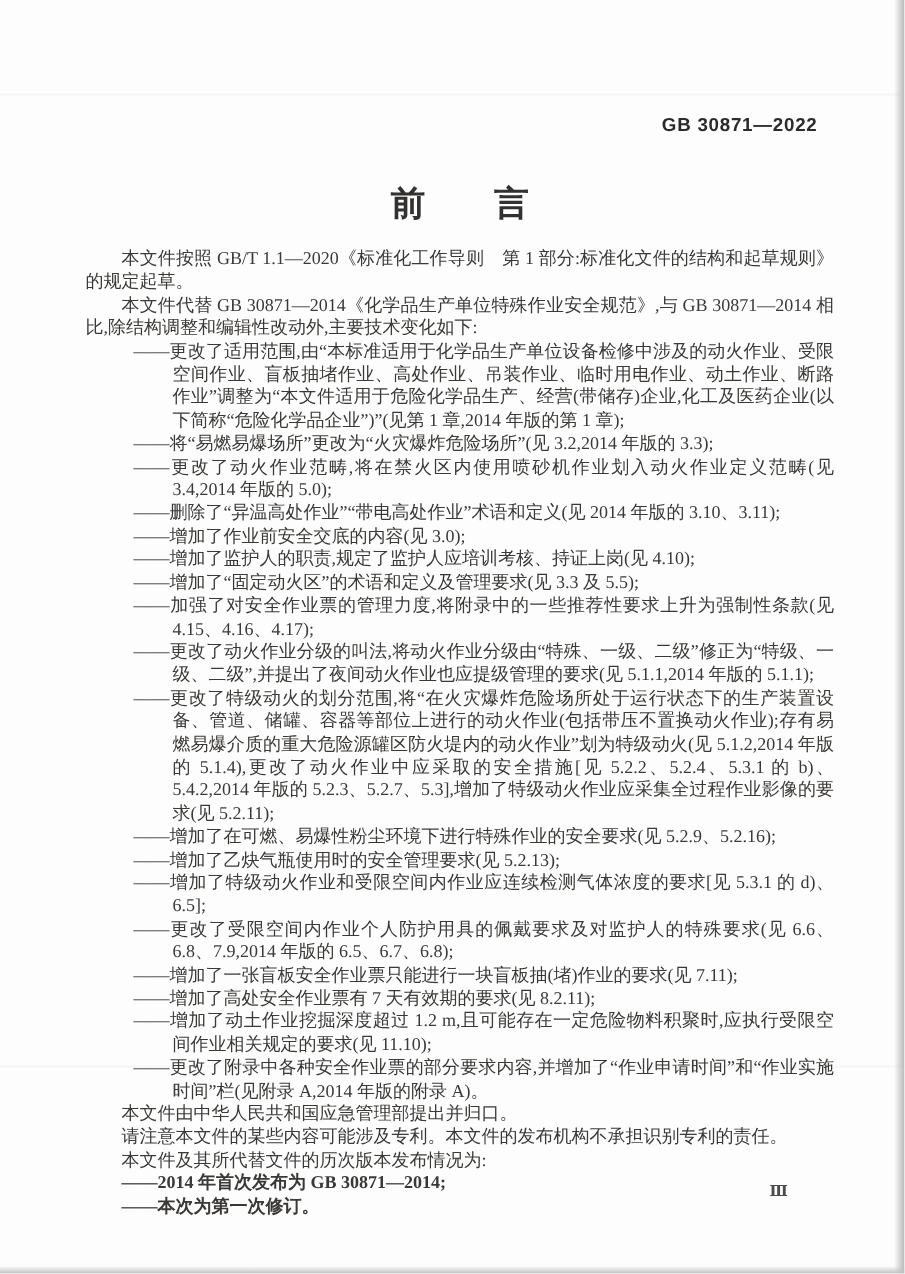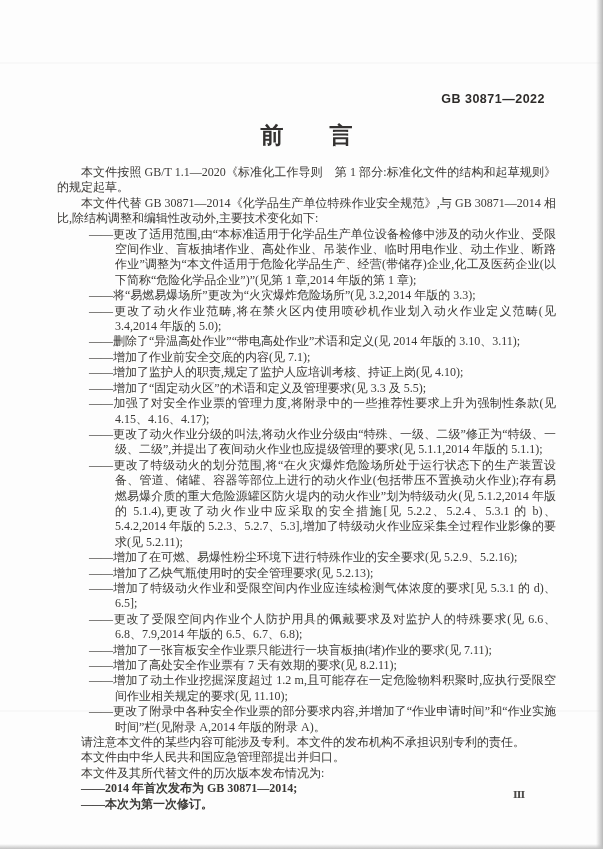--- a/index.html
+++ b/index.html
@@ -11,21 +11,21 @@
     width: 603px;
     height: 849px;
     background: #fdfdfd;
     overflow: hidden;
     font-family: "Liberation Serif", "DejaVu Serif", serif;
     color: #3b3936;
   }
 
   .doc-number {
     position: absolute;
-    top: 92px;
+    top: 76px;
     right: 58px;
     font-size: 12.5px;
     font-weight: bold;
     letter-spacing: 0.5px;
     color: #2d2b29;
     font-family: "Liberation Sans", "DejaVu Sans", sans-serif;
   }
 
   .title {
     position: absolute;
@@ -106,21 +106,21 @@
     <div>
 
         <p class="change-item">——更改了适用范围,由“本标准适用于化学品生产单位设备检修中涉及的动火作业、受限空间作业、盲板抽堵作业、高处作业、吊装作业、临时用电作业、动土作业、断路作业”调整为“本文件适用于危险化学品生产、经营(带储存)企业,化工及医药企业(以下简称“危险化学品企业”)”(见第 1 章,2014 年版的第 1 章);</p>
 
         <p class="change-item">——将“易燃易爆场所”更改为“火灾爆炸危险场所”(见 3.2,2014 年版的 3.3);</p>
 
         <p class="change-item">——更改了动火作业范畴,将在禁火区内使用喷砂机作业划入动火作业定义范畴(见 3.4,2014 年版的 5.0);</p>
 
         <p class="change-item">——删除了“异温高处作业”“带电高处作业”术语和定义(见 2014 年版的 3.10、3.11);</p>
 
-        <p class="change-item">——增加了作业前安全交底的内容(见 7.1);</p>
+        <p class="change-item">——增加了作业前安全交底的内容(见 3.0);</p>
 
         <p class="change-item">——增加了监护人的职责,规定了监护人应培训考核、持证上岗(见 4.10);</p>
 
         <p class="change-item">——增加了“固定动火区”的术语和定义及管理要求(见 3.3 及 5.5);</p>
 
         <p class="change-item">——加强了对安全作业票的管理力度,将附录中的一些推荐性要求上升为强制性条款(见 4.15、4.16、4.17);</p>
 
         <p class="change-item">——更改了动火作业分级的叫法,将动火作业分级由“特殊、一级、二级”修正为“特级、一级、二级”,并提出了夜间动火作业也应提级管理的要求(见 5.1.1,2014 年版的 5.1.1);</p>
 
         <p class="change-item">——更改了特级动火的划分范围,将“在火灾爆炸危险场所处于运行状态下的生产装置设备、管道、储罐、容器等部位上进行的动火作业(包括带压不置换动火作业);存有易燃易爆介质的重大危险源罐区防火堤内的动火作业”划为特级动火(见 5.1.2,2014 年版的 5.1.4),更改了动火作业中应采取的安全措施[见 5.2.2、5.2.4、5.3.1 的 b)、5.4.2,2014 年版的 5.2.3、5.2.7、5.3],增加了特级动火作业应采集全过程作业影像的要求(见 5.2.11);</p>
@@ -138,23 +138,23 @@
 
         <p class="change-item">——增加了高处安全作业票有 7 天有效期的要求(见 8.2.11);</p>
 
         <p class="change-item">——增加了动土作业挖掘深度超过 1.2 m,且可能存在一定危险物料积聚时,应执行受限空间作业相关规定的要求(见 11.10);</p>
 
         <p class="change-item">——更改了附录中各种安全作业票的部分要求内容,并增加了“作业申请时间”和“作业实施时间”栏(见附录 A,2014 年版的附录 A)。</p>
       </div>
 
     <div>
 
+        <p class="para">本文件由中华人民共和国应急管理部提出并归口。</p>
+
         <p class="para">请注意本文件的某些内容可能涉及专利。本文件的发布机构不承担识别专利的责任。</p>
-
-        <p class="para">本文件由中华人民共和国应急管理部提出并归口。</p>
 
         <p class="para">本文件及其所代替文件的历次版本发布情况为:</p>
       </div>
 
     <div>
 
         <p class="hist-item">——2014 年首次发布为 GB 30871—2014;</p>
 
         <p class="hist-item">——本次为第一次修订。</p>
       </div>

